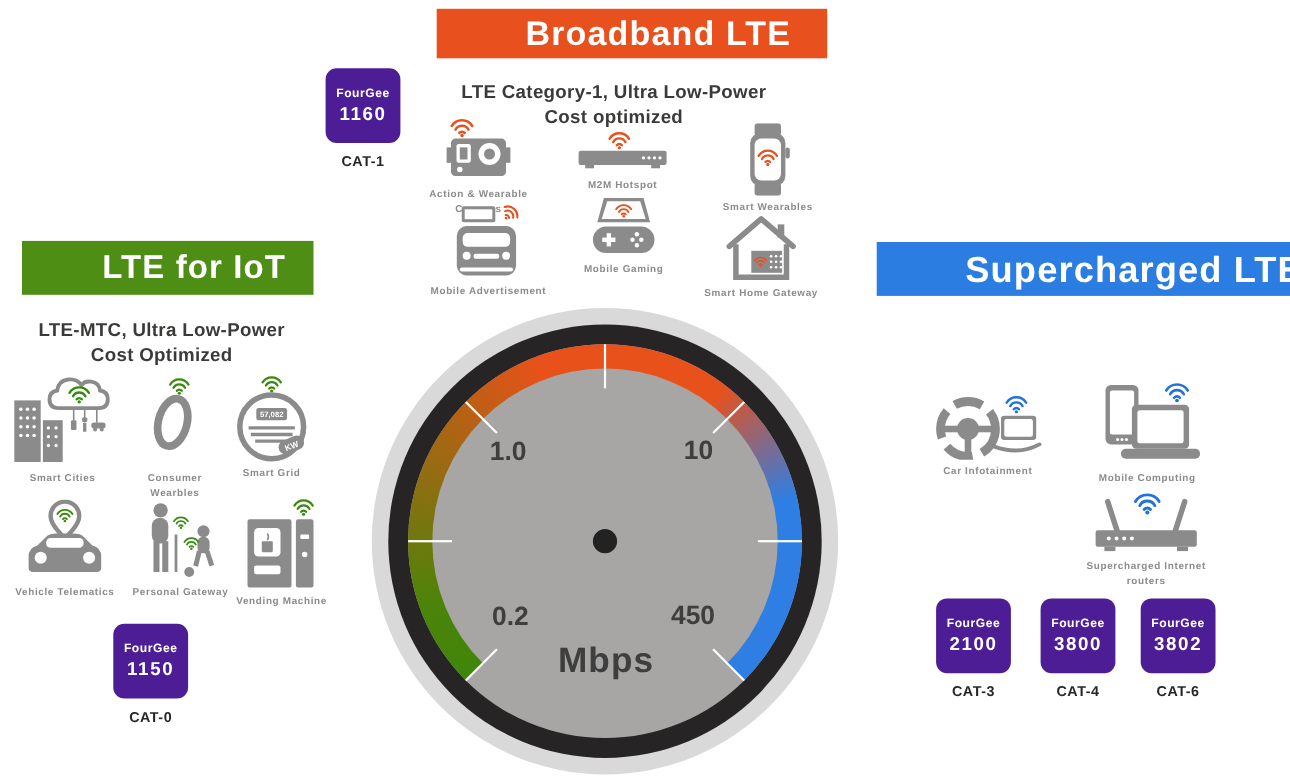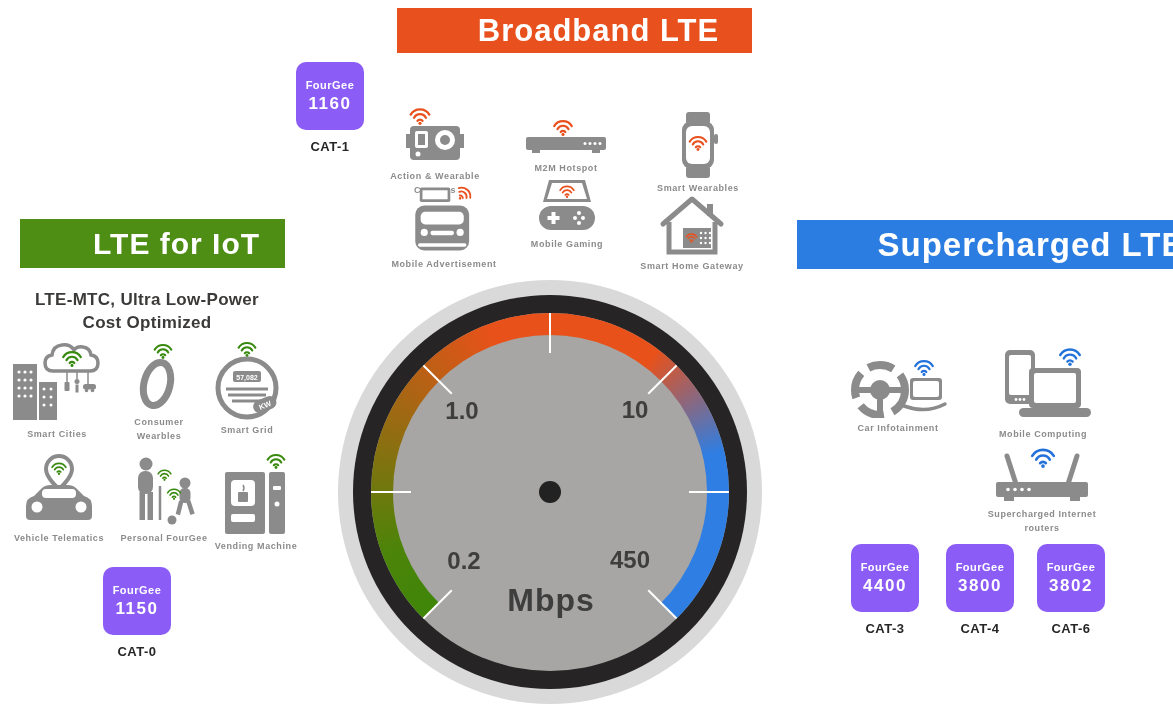--- a/index.html
+++ b/index.html
@@ -16,21 +16,21 @@
             font-size:17px;letter-spacing:.3px;line-height:1.35;}
   .subtitle.top{left:396px;top:73px;width:324px;}
   .subtitle.iot{left:6px;top:289px;width:282px;}
   .subtitle.super{left:795px;top:289px;width:378px;}
   
   .card{position:absolute;display:flex;flex-direction:column;align-items:center;text-align:center;}
   .card .lbl{margin-top:4px;font-size:9px;font-weight:700;color:#8C8B8B;
              letter-spacing:.6px;line-height:1.55;}
   
   .chipblock{position:absolute;display:flex;flex-direction:column;align-items:center;}
-  .chip{width:68px;height:68px;background:#8b5cf6;border-radius:10px;display:flex;
+  .chip{width:68px;height:68px;background:#4c1d95;border-radius:10px;display:flex;
         flex-direction:column;align-items:center;justify-content:center;gap:3px;}
   .chip .brand{color:#fff;font-size:11px;font-weight:700;letter-spacing:.5px;}
   .chip .model{color:#fff;font-size:17px;font-weight:700;letter-spacing:1.5px;}
   .cat{margin-top:9px;font-size:13px;font-weight:700;color:#262626;letter-spacing:.5px;}
   
   .gauge{position:absolute;left:338px;top:280px;width:424px;height:424px;}
   .gauge .halo{position:absolute;inset:0;border-radius:50%;background:#D9D9D9;}
   .gauge .ring{position:absolute;left:15px;top:15px;width:394px;height:394px;border-radius:50%;background:#262424;}
   .gauge .face{position:absolute;left:33px;top:33px;width:358px;height:358px;border-radius:50%;background:#A7A6A5;}
   .gauge .arc{position:absolute;left:33px;top:33px;width:358px;height:358px;border-radius:50%;
@@ -59,20 +59,24 @@
     </g>
     <circle cx="12" cy="18.2" r="1.7" fill="currentColor"></circle>
   </symbol>
 </svg>
 
 <div class="page">
 
   <div class="banner orange">
     <span>Broadband LTE</span>
   </div>
+  <div class="subtitle top">
+    <div>LTE Category-1, Ultra Low-Power</div>
+    <div>Cost optimized</div>
+  </div>
 
   <div class="chipblock" style="left:296px;top:62px;">
     <div class="chip">
       <span class="brand">FourGee</span>
       <span class="model">1160</span>
     </div>
     <div class="cat">CAT-1</div>
   </div>
 
   <div class="card" style="left:381px;top:106px;width:108px;">
@@ -215,21 +219,21 @@
       <rect x="53.5" y="44" width="5" height="9" rx="1" fill="#8C8B8B"></rect>
       <circle cx="66" cy="43.5" r="2.5" fill="#8C8B8B"></circle>
       <rect x="64.5" y="46.5" width="3" height="8" fill="#8C8B8B"></rect>
       <rect x="72" y="46" width="13" height="5.5" rx="2.5" fill="#8C8B8B"></rect>
       <circle cx="75.5" cy="52.5" r="1.8" fill="#8C8B8B"></circle>
         <circle cx="81.5" cy="52.5" r="1.8" fill="#8C8B8B"></circle>
     </svg>
     <div class="lbl">Smart Cities</div>
   </div>
 
-  <div class="card" style="left:116px;top:342px;width:86px;">
+  <div class="card" style="left:116px;top:342px;width:86px;gap:12px;">
     <svg width="50" height="70" viewBox="0 0 50 70">
       <use href="#wifi" x="18" y="0" width="22" height="17" style="color:#388A0E"></use>
       <ellipse cx="23" cy="42" rx="13" ry="22" fill="none" stroke="#8C8B8B" stroke-width="7" transform="rotate(14 23 42)"></ellipse>
     </svg>
     <div class="lbl">Consumer Wearbles</div>
   </div>
 
   <div class="card" style="left:200px;top:340px;width:94px;">
     <svg width="74" height="80" viewBox="0 0 74 80">
       <use href="#wifi" x="26" y="0" width="22" height="17" style="color:#388A0E"></use>
@@ -269,21 +273,21 @@
       <rect x="25.5" y="36" width="5.5" height="28" fill="#8C8B8B"></rect>
       <line x1="38" y1="30" x2="38" y2="64" stroke="#8C8B8B" stroke-width="2.5"></line>
       <use href="#wifi" x="34" y="12" width="17" height="13" style="color:#388A0E"></use>
       <circle cx="63" cy="27" r="5.5" fill="#8C8B8B"></circle>
       <rect x="57.5" y="32" width="11" height="15" rx="5" fill="#8C8B8B"></rect>
       <rect x="57" y="45" width="4.5" height="14" fill="#8C8B8B" transform="rotate(14 59 45)"></rect>
       <rect x="64" y="45" width="4.5" height="14" fill="#8C8B8B" transform="rotate(-18 66 45)"></rect>
       <use href="#wifi" x="44" y="31" width="16" height="13" style="color:#388A0E"></use>
       <circle cx="50" cy="64" r="4.5" fill="#8C8B8B"></circle>
     </svg>
-    <div class="lbl">Personal FourGee</div>
+    <div class="lbl">Personal Gateway</div>
   </div>
 
   <div class="card" style="left:206px;top:452px;width:100px;">
     <svg width="66" height="84" viewBox="0 0 66 84">
       <use href="#wifi" x="42" y="0" width="22" height="17" style="color:#388A0E"></use>
       <rect x="2" y="20" width="40" height="62" rx="2" fill="#8C8B8B"></rect>
       <rect x="8" y="28" width="24" height="26" rx="4" fill="#fff"></rect>
       <path d="M20 33 q2 3 0 6" fill="none" stroke="#8C8B8B" stroke-width="1.5"></path>
       <rect x="15" y="40" width="10" height="10" rx="1" fill="#8C8B8B"></rect>
       <rect x="8" y="62" width="24" height="8" rx="2" fill="#fff"></rect>
@@ -349,21 +353,21 @@
         <circle cx="37" cy="43.5" r="1.8" fill="#fff"></circle>
       <rect x="12" y="51" width="10" height="4" fill="#8C8B8B"></rect>
       <rect x="78" y="51" width="10" height="4" fill="#8C8B8B"></rect>
     </svg>
     <div class="lbl">Supercharged Internet routers</div>
   </div>
 
   <div class="chipblock" style="left:851px;top:544px;">
     <div class="chip">
       <span class="brand">FourGee</span>
-      <span class="model">4400</span>
+      <span class="model">2100</span>
     </div>
     <div class="cat">CAT-3</div>
   </div>
   <div class="chipblock" style="left:946px;top:544px;">
     <div class="chip">
       <span class="brand">FourGee</span>
       <span class="model">3800</span>
     </div>
     <div class="cat">CAT-4</div>
   </div>

